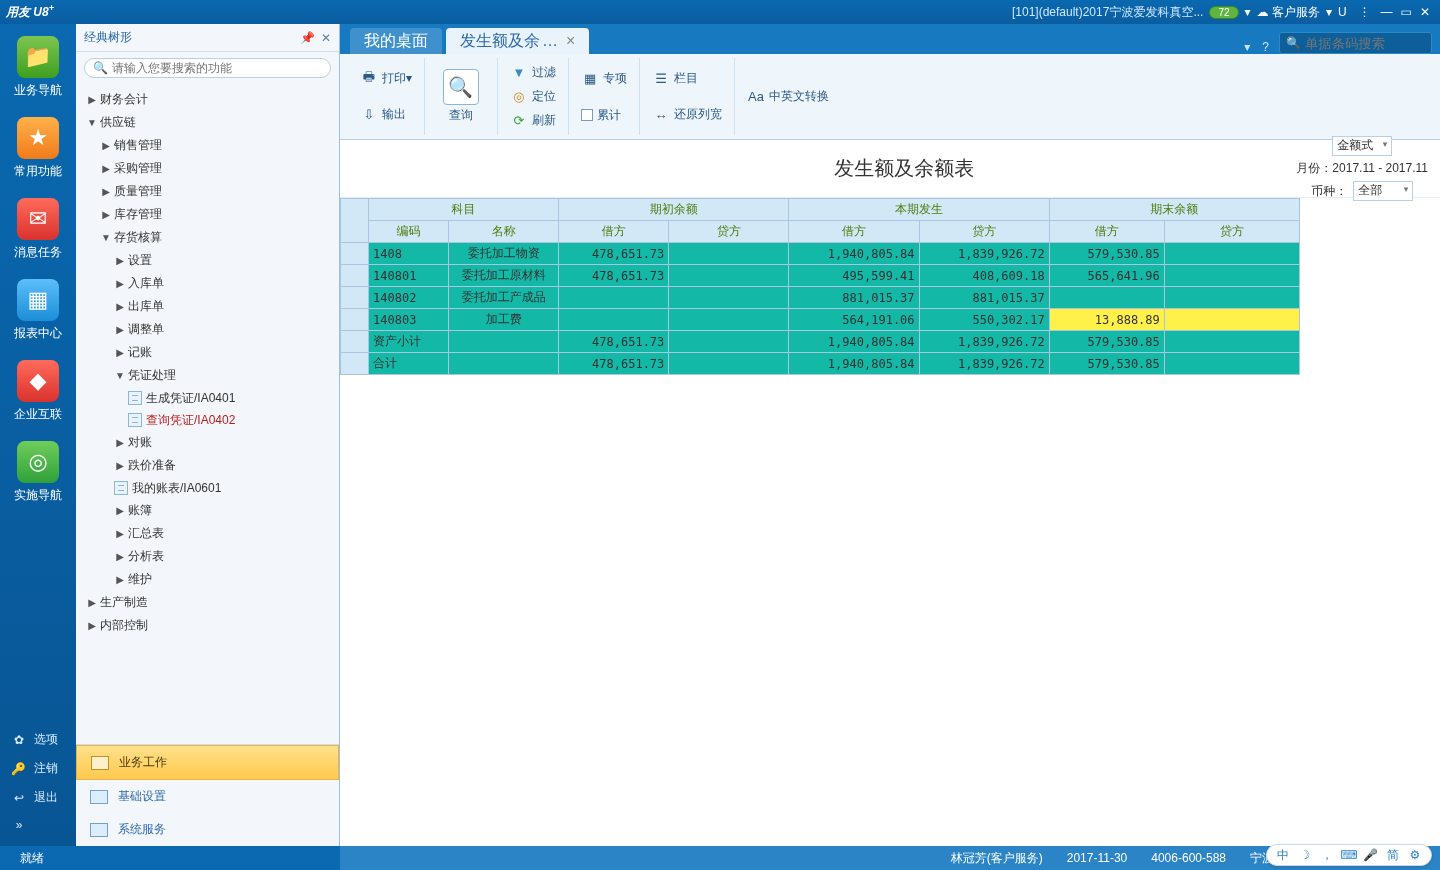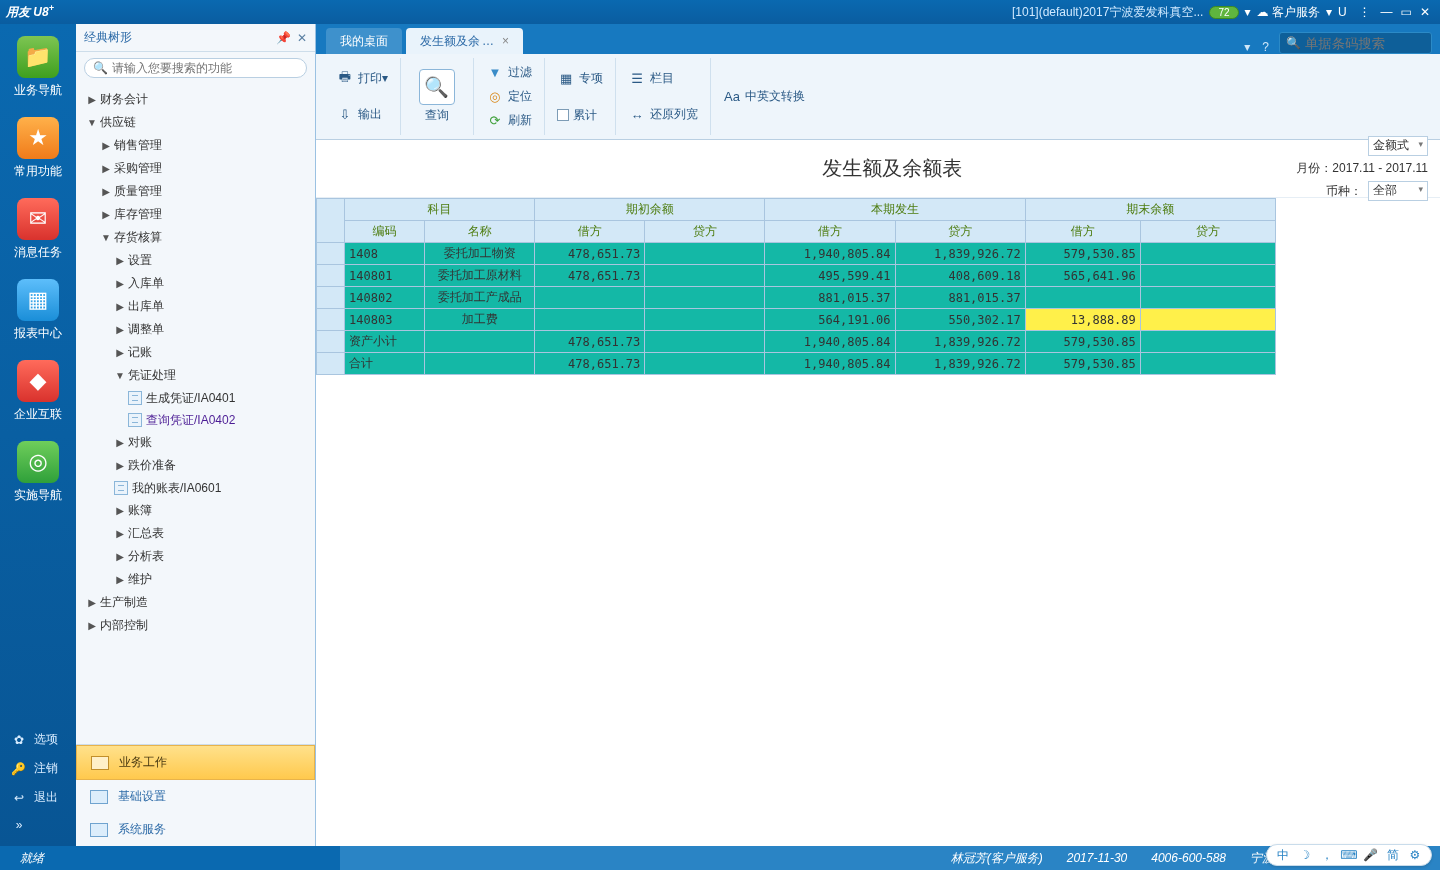--- a/index.html
+++ b/index.html
@@ -22,50 +22,50 @@
 
 .rail { width: 76px; background: linear-gradient(#0a69b0, #085594); display: flex; flex-direction: column; align-items: center; padding-top: 12px; color: #fff; }
 .rail .item { width: 60px; text-align: center; margin-bottom: 18px; cursor: pointer; }
 .rail .icon { width: 42px; height: 42px; margin: 0 auto 4px; border-radius: 8px; display: flex; align-items: center; justify-content: center; font-size: 22px; color: #fff; }
 .rail .lbl { font-size: 12px; }
 .rail .bottom { margin-top: auto; width: 100%; padding-bottom: 8px; }
 .rail .btmitem { display: flex; align-items: center; padding: 6px 10px; color: #d8ecff; cursor: pointer; }
 .rail .btmitem .bi { width: 18px; text-align: center; margin-right: 6px; }
 
 
-.nav { width: 240px; background: #f3f7fb; border-right: 1px solid #9ac1e2; display: flex; flex-direction: column; }
+.nav { width: 264px; background: #f3f7fb; border-right: 1px solid #9ac1e2; display: flex; flex-direction: column; }
 .nav .navhead { height: 28px; display: flex; align-items: center; padding: 0 8px; color: #2c6aa7; border-bottom: 1px solid #cdddea; }
 .nav .navhead .title { flex: 1; }
 .nav .navhead .pin, .nav .navhead .close { margin-left: 6px; cursor: pointer; color: #5a7fa2; }
 .nav .search { padding: 6px 8px; }
 .nav .search .box { display: flex; align-items: center; border: 1px solid #b9cfe2; border-radius: 12px; background: #fff; padding: 2px 8px; }
 .nav .search .box .sicon { color: #8aa8c2; margin-right: 4px; }
 .nav .search input { border: none; outline: none; flex: 1; font-size: 12px; color: #888; background: transparent; }
 .nav .tree { flex: 1; overflow: auto; padding: 4px 0 4px 6px; }
 .tree ul { list-style: none; padding-left: 14px; }
 .tree > ul { padding-left: 4px; }
 .tree li { line-height: 22px; white-space: nowrap; }
 .tree .tog { display: inline-block; width: 12px; color: #555; margin-right: 2px; cursor: pointer; text-align: center; font-size: 10px; font-family: Arial; }
 .tree .nodetxt { cursor: pointer; color: #333; }
-.tree .nodetxt.active { color: #4c1d95; }
+.tree .nodetxt.active { color: #b91c1c; }
 .tree .leaficon { display: inline-block; width: 14px; height: 14px; border: 1px solid #8bb6d9; background: #eaf3fb; margin-right: 4px; vertical-align: -3px; position: relative; }
 .tree .leaficon::after { content: ""; position: absolute; left: 3px; top: 3px; right: 3px; bottom: 3px; border-top: 1px solid #8bb6d9; border-bottom: 1px solid #8bb6d9; }
 
 .nav .navbottom { border-top: 1px solid #cdddea; }
 .nav .navbottom .row { display: flex; align-items: center; padding: 8px 14px; cursor: pointer; color: #2c6aa7; }
 .nav .navbottom .row.active { background: linear-gradient(#ffe18b, #ffc94d); border: 1px solid #e8b34a; color: #4a3a12; }
 .nav .navbottom .ricon { width: 18px; height: 14px; margin-right: 10px; display: inline-block; border: 1px solid #6fa3cf; background: #dcedfb; }
 .nav .navbottom .row.active .ricon { border-color: #c18f2b; background: #fff0c8; }
 
 
 .main { flex: 1; display: flex; flex-direction: column; background: #fff; min-width: 0; }
 
 
 .tabrow { height: 30px; background: #1779c0; display: flex; align-items: flex-end; padding-left: 10px; padding-right: 8px; }
-.tab { height: 26px; padding: 0 14px; display: flex; align-items: center; border-radius: 4px 4px 0 0; margin-right: 4px; color: #fff; cursor: pointer; font-size: 12px; }
+.tab { height: 26px; padding: 0 14px; display: flex; align-items: center; border-radius: 4px 4px 0 0; margin-right: 4px; color: #fff; cursor: pointer; font-size: 16px; }
 .tab.inactive { background: #3e91cc; }
 .tab.active { background: #e9f3fb; color: #2c6aa7; }
 .tab .x { margin-left: 8px; color: #888; cursor: pointer; }
 .tab .dots { margin-left: 2px; }
 .tabrow .rspacer { flex: 1; }
 .tabrow .raction { color: #cfe6f8; margin: 0 6px; cursor: pointer; }
 .tabrow .searchwrap { display: flex; align-items: center; background: #0e5f99; border: 1px solid #2b8ac7; border-radius: 3px; height: 22px; padding: 0 6px; margin-left: 4px; }
 .tabrow .searchwrap .sicon { color: #b6daf2; margin-right: 4px; }
 .tabrow .searchwrap input { background: transparent; border: none; outline: none; color: #b6daf2; width: 120px; }
 
@@ -75,39 +75,39 @@
 .rgroup:last-child { border-right: none; }
 .rbtn { display: flex; align-items: center; cursor: pointer; padding: 2px 2px; color: #2a5985; white-space: nowrap; }
 .rbtn .ri { width: 18px; height: 18px; margin-right: 4px; display: inline-flex; align-items: center; justify-content: center; font-size: 13px; }
 .rbtn .cb { width: 12px; height: 12px; border: 1px solid #7d9cb6; margin-right: 4px; display: inline-block; background: #fff; }
 .rbig { display: flex; flex-direction: column; align-items: center; justify-content: center; padding: 2px 8px; cursor: pointer; color: #2a5985; }
 .rbig .ri-lg { width: 36px; height: 36px; border: 1px solid #8bb6d9; background: #fff; border-radius: 4px; margin-bottom: 2px; display: flex; align-items: center; justify-content: center; font-size: 20px; color: #3a7fb6; }
 
 
 .rhead { height: 58px; display: flex; align-items: center; padding: 4px 12px; border-bottom: 1px solid #e6eef5; }
 .rhead .title { flex: 1; text-align: center; font-size: 20px; color: #333; }
-.rhead .right { display: flex; flex-direction: column; align-items: flex-end; gap: 4px; }
+.rhead .right { display: flex; flex-direction: column; align-items: center; gap: 4px; }
 .rhead .sel { border: 1px solid #b9cfe2; background: #fff; height: 20px; font-size: 12px; padding: 0 18px 0 4px; position: relative; display: inline-block; min-width: 60px; }
 .rhead .sel::after { content: "▾"; position: absolute; right: 4px; top: 2px; color: #777; font-size: 9px; }
 .rhead .row2 { display: flex; align-items: center; gap: 6px; }
 
 
 .tablewrap { flex: 1; overflow: auto; padding: 0 0 0 0; }
 table.data { border-collapse: collapse; width: 960px; margin-left: 0; }
 table.data th, table.data td { border: 1px solid #a9c5df; font-size: 12px; padding: 2px 4px; height: 18px; }
 table.data th { background: #d3e8f7; color: #4d7c0f; font-weight: normal; text-align: center; }
 table.data td { background: #14b8a6; }
 table.data td.num { text-align: right; font-family: Consolas, monospace; }
 table.data td.code { text-align: left; font-family: Consolas, monospace; }
 table.data td.name { text-align: center; }
 tr.hl td.num.hlcell { background: #fff04a; }
 .rownum { width: 28px; background: #d3e8f7 !important; text-align: center; color: #2c5b86; }
 
 
-.status { height: 24px; background: #2a84c5; color: #fff; display: flex; align-items: center; padding: 0 10px; font-size: 12px; font-style: italic; }
+.status { height: 24px; background: #2a84c5; color: #fff; display: flex; align-items: center; padding: 0 10px; font-size: 12px; }
 .status.left { background: #0a69b0; width: 340px; padding-left: 20px; }
 .statuswrap { display: flex; }
 .status .seg { margin-right: 24px; }
 .status .spacer { flex: 1; }
 
 
 .dock { position: absolute; right: 8px; bottom: 4px; background: #fff; border: 1px solid #c9dceb; border-radius: 12px; padding: 2px 8px; display: flex; align-items: center; gap: 6px; font-size: 12px; color: #2a84c5; box-shadow: 0 1px 3px rgba(0,0,0,.15); }
 .dock .di { width: 16px; height: 16px; display: inline-flex; align-items: center; justify-content: center; }
 
 .ic-biznav { background: linear-gradient(#7dc552, #3e9f1e); }

